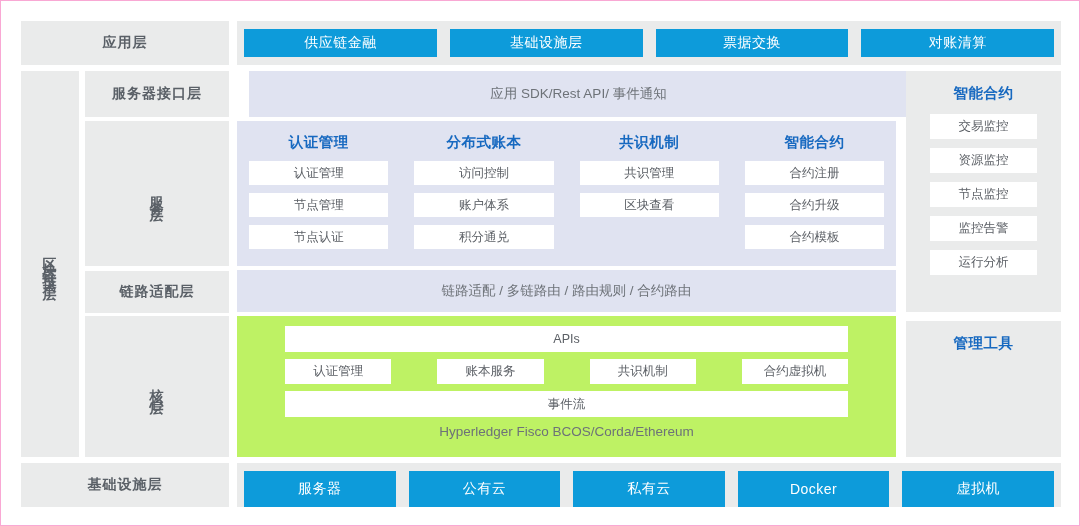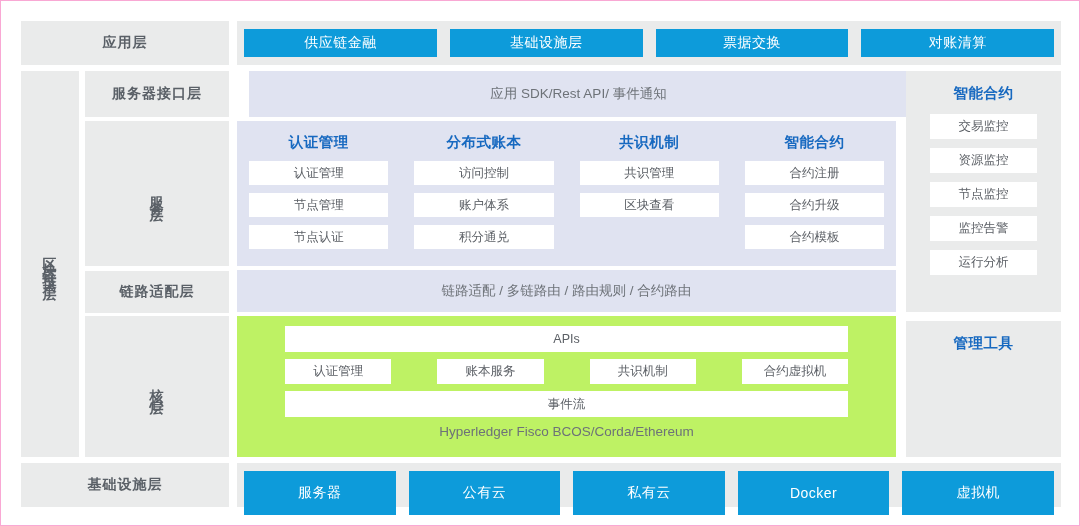--- a/index.html
+++ b/index.html
@@ -140,21 +140,21 @@
     display: flex; align-items: center; justify-content: center;
   }
   .rp-items { display: flex; flex-direction: column; gap: 9px; flex: 1; }
   .rp-items .white-chip { height: 25px; }
 
   
   #inf-label { left: 20px;  top: 462px; width: 208px; height: 44px; }
   #inf-strip { left: 236px; top: 462px; width: 824px; height: 44px; background:#eaebeb; }
   #inf-btns  { left: 243px; top: 470px; width: 810px; height: 28px;
                display: flex; gap: 13px; }
-  #inf-btns .blue-btn { flex: 1; height: 44px; }
+  #inf-btns .blue-btn { flex: 1; height: 36px; }
 </style>
 </head>
 <body>
 
 <div class="canvas">
 
   <div class="abs gray-box" id="app-label">
     <span class="layer-label">应用层</span>
   </div>
   <div class="abs" id="app-strip"></div>

